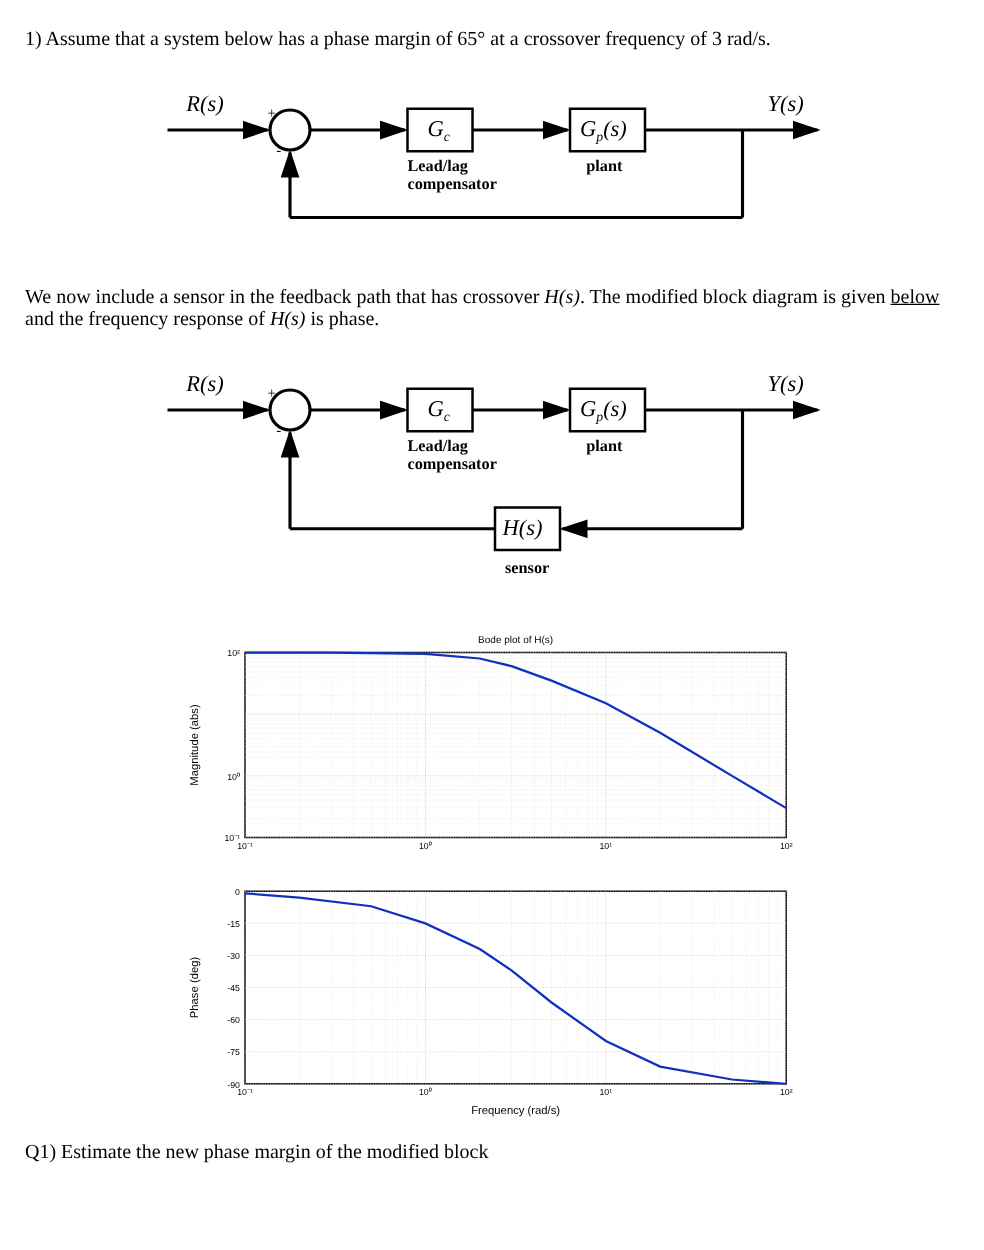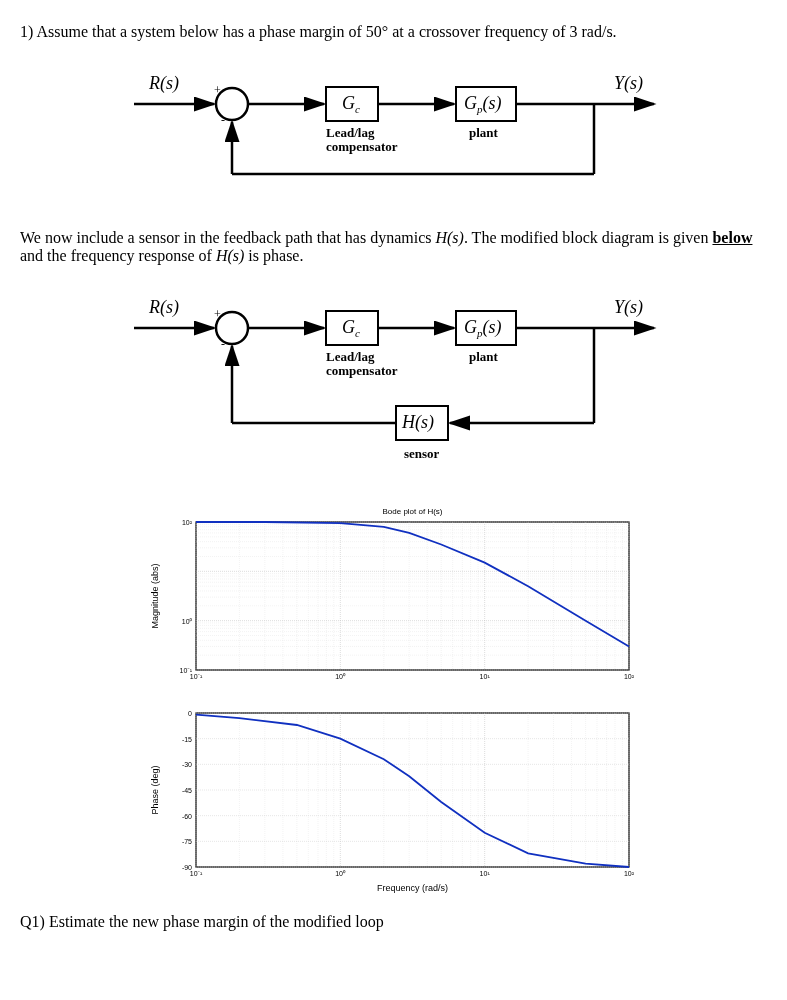--- a/index.html
+++ b/index.html
@@ -29,26 +29,26 @@
     margin: 21px auto 18px auto;
     width: 500px;
   }
   svg { display:block; }
   .lbl { font-family: 'Times New Roman', serif; font-style: italic; }
   .lbl-sub { font-size: 11px; }
   .lbl-normal { font-family: Georgia, serif; font-size: 13px; }
   .axis-text { font-family: Arial, sans-serif; font-size: 9px; fill:#000; }
   .tick-text { font-family: Arial, sans-serif; font-size: 7px; fill:#000; }
   .title-text { font-family: Arial, sans-serif; font-size: 8px; fill:#000; }
-  .underline { text-decoration: underline; font-weight: bold; }
+  .underline { text-decoration: underline; }
 </style>
 </head>
 <body>
 
-<p><span>1)</span> <span>Assume that a system below has a phase margin of 50° at a crossover frequency of 3 rad/s.</span></p>
+<p><span>1)</span> <span>Assume that a system below has a phase margin of 65° at a crossover frequency of 3 rad/s.</span></p>
 
 <div class="diagram-wrap">
 <svg width="560" height="140" viewBox="0 0 560 140">
   <defs>
     <marker id="arr" markerWidth="10" markerHeight="10" refX="8" refY="3" orient="auto">
       <path d="M0,0 L0,6 L9,3 z" fill="#000"></path>
     </marker>
   </defs>
 
   <line x1="20" y1="45" x2="100" y2="45" stroke="#000" stroke-width="2.5" marker-end="url(#arr)"></line>
@@ -73,21 +73,21 @@
 
   <line x1="402" y1="45" x2="540" y2="45" stroke="#000" stroke-width="2.5" marker-end="url(#arr)"></line>
   <text class="lbl" x="500" y="30" font-size="18">Y(s)</text>
 
   <line x1="480" y1="45" x2="480" y2="115" stroke="#000" stroke-width="2.5"></line>
   <line x1="480" y1="115" x2="118" y2="115" stroke="#000" stroke-width="2.5"></line>
   <line x1="118" y1="115" x2="118" y2="63" stroke="#000" stroke-width="2.5" marker-end="url(#arr)"></line>
 </svg>
 </div>
 
-<p><span>We now include a sensor in the feedback path that has dynamics </span><span class="lbl">H(s)</span><span>. The modified block diagram is given </span><span class="underline">below</span><span> and the frequency response of </span><span class="lbl">H(s)</span><span> is phase.</span></p>
+<p><span>We now include a sensor in the feedback path that has crossover </span><span class="lbl">H(s)</span><span>. The modified block diagram is given </span><span class="underline">below</span><span> and the frequency response of </span><span class="lbl">H(s)</span><span> is phase.</span></p>
 
 <div class="diagram2-wrap">
 <svg width="560" height="200" viewBox="0 0 560 200">
 
   <line x1="20" y1="45" x2="100" y2="45" stroke="#000" stroke-width="2.5" marker-end="url(#arr)"></line>
   <text class="lbl" x="35" y="30" font-size="18">R(s)</text>
   <circle cx="118" cy="45" r="16" fill="#fff" stroke="#000" stroke-width="2.5"></circle>
   <text x="100" y="35" font-size="12">+</text>
   <text x="107" y="65" font-size="12">-</text>
   <line x1="134" y1="45" x2="210" y2="45" stroke="#000" stroke-width="2.5" marker-end="url(#arr)"></line>
@@ -231,13 +231,13 @@
       <text x="48" y="88" text-anchor="end" class="tick-text">-45</text>
       <text x="48" y="113.66666666666667" text-anchor="end" class="tick-text">-60</text>
       <text x="48" y="139.33333333333334" text-anchor="end" class="tick-text">-75</text>
       <text x="48" y="165" text-anchor="end" class="tick-text">-90</text>
       <path d="M52.0,9.7 L95.4,13.1 L152.9,20.0 L196.3,33.7 L239.8,54.2 L265.2,71.3 L297.2,97.0 L340.7,127.8 L384.1,148.3 L441.6,158.6 L485.0,162.0 " fill="none" stroke="#1030c0" stroke-width="1.8"></path>
       <text x="0" y="0" text-anchor="middle" class="axis-text" transform="translate(14,85) rotate(-90)">Phase (deg)</text>
       <text x="268.5" y="186" text-anchor="middle" class="axis-text">Frequency (rad/s)</text>
     </svg>
 </div>
 
-<p><span>Q1)</span> <span>Estimate the new phase margin of the modified loop</span></p>
+<p><span>Q1)</span> <span>Estimate the new phase margin of the modified block</span></p>
 
 </body></html>

